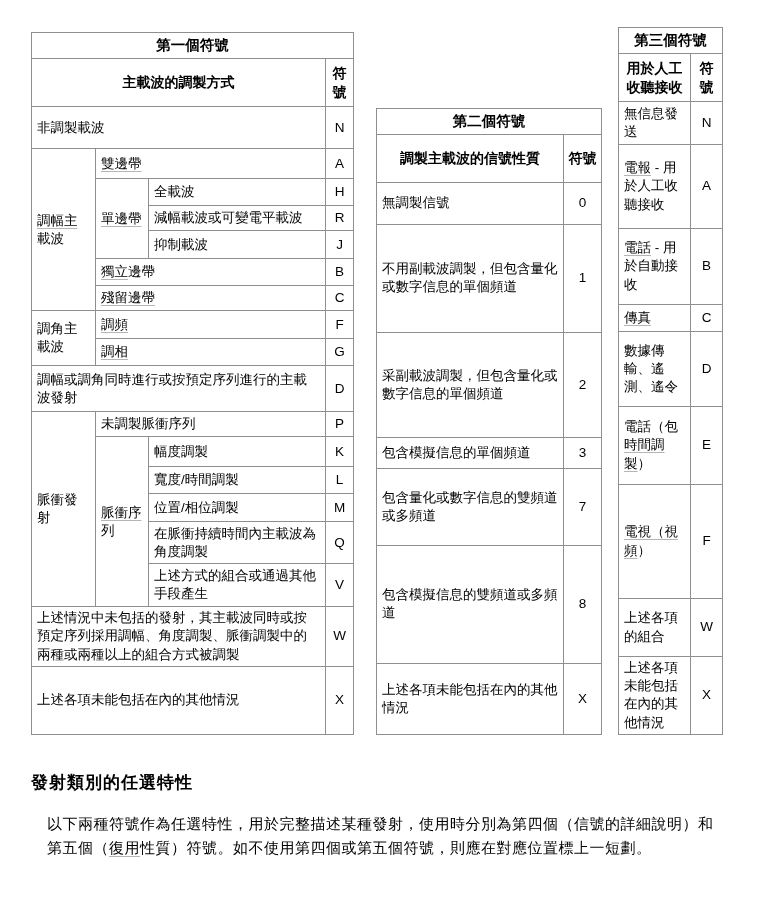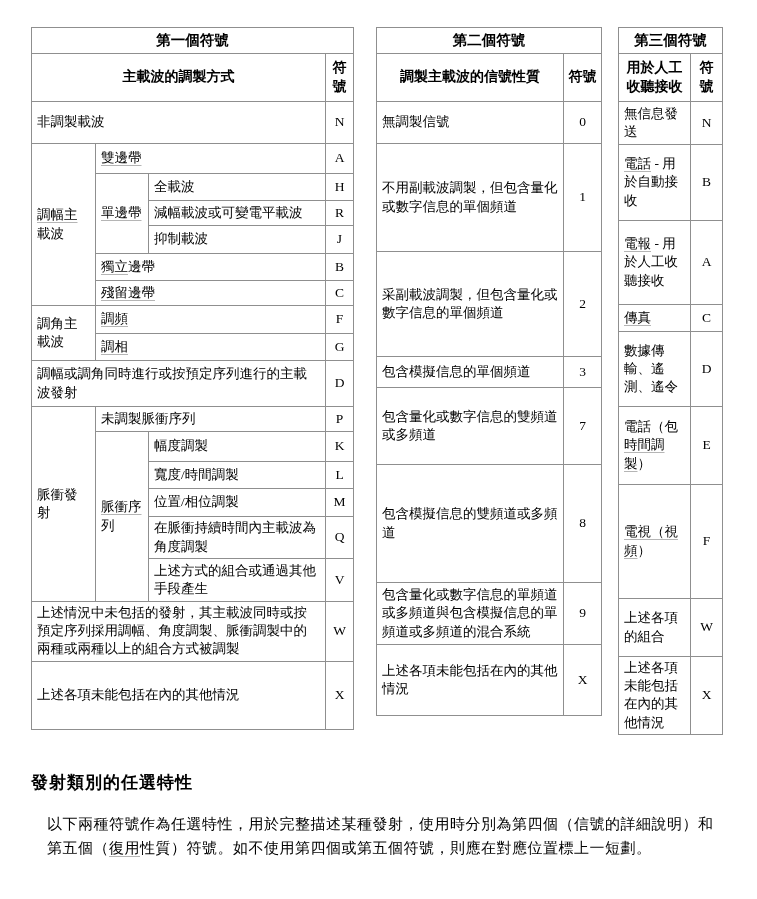--- a/index.html
+++ b/index.html
@@ -1,18 +1,18 @@
 <!DOCTYPE html>
 <html lang="zh-Hant"><head>
 <meta charset="utf-8">
 <style>
   html,body{margin:0;padding:0;background:#fff;}
   body{width:757px;height:899px;overflow:hidden;font-family:"Liberation Sans",sans-serif;color:#000;}
   .content{padding:27px 0 0 31px;}
-  .tables{display:flex;align-items:flex-start;font-family:Liberation Serif, serif;}
+  .tables{display:flex;align-items:flex-end;}
   table{border-collapse:collapse;table-layout:fixed;font-size:13.5px;line-height:1.35;}
   td,th{border:1px solid #8f8f8f;vertical-align:middle;overflow:hidden;}
   th{font-weight:bold;text-align:center;padding:1px 2px;}
   th.title{font-size:14.5px;height:23px;}
   tr.hdr2 th{height:45px;font-size:14px;}
   td.lbl{text-align:left;padding:2px 5px;word-break:break-all;}
   td.grp{text-align:left;padding:2px 5px;word-break:break-all;}
   td.sym{text-align:center;padding:1px 2px;}
   #t1{width:322px;}
   #t2{width:225px;margin-left:22px;}
@@ -153,24 +153,20 @@
         <td class="sym">3</td>
       </tr>
       <tr style="height:77px">
         <td class="lbl">包含量化或數字信息的雙頻道或多頻道</td>
         <td class="sym">7</td>
       </tr>
       <tr style="height:118px">
         <td class="lbl">包含模擬信息的雙頻道或多頻道</td>
         <td class="sym">8</td>
       </tr>
-      <tr style="height:62px">
-        <td class="lbl">包含量化或數字信息的單頻道或多頻道與包含模擬信息的單頻道或多頻道的混合系統</td>
-        <td class="sym">9</td>
-      </tr>
       <tr style="height:71px">
         <td class="lbl">上述各項未能包括在內的其他情況</td>
         <td class="sym">X</td>
       </tr>
     </tbody>
       </table>
 
     <table id="t3">
       <colgroup>
           <col style="width:72px">
@@ -181,27 +177,27 @@
         <th class="title" colspan="2">第三個符號</th>
       </tr>
       <tr class="hdr2">
         <th>用於人工收聽接收</th>
         <th>符號</th>
       </tr>
       <tr style="height:43px">
         <td class="lbl">無信息發送</td>
         <td class="sym">N</td>
       </tr>
+      <tr style="height:84px">
+        <td class="lbl"><span class="ul">電報</span><span> - 用於人工收聽接收</span></td>
+        <td class="sym">A</td>
+      </tr>
       <tr style="height:76px">
         <td class="lbl"><span class="ul">電話</span><span> - 用於自動接收</span></td>
         <td class="sym">B</td>
-      </tr>
-      <tr style="height:84px">
-        <td class="lbl"><span class="ul">電報</span><span> - 用於人工收聽接收</span></td>
-        <td class="sym">A</td>
       </tr>
       <tr style="height:27px">
         <td class="lbl"><span class="ul">傳真</span></td>
         <td class="sym">C</td>
       </tr>
       <tr style="height:75px">
         <td class="lbl">數據傳輸、遙測、遙令</td>
         <td class="sym">D</td>
       </tr>
       <tr style="height:78px">

